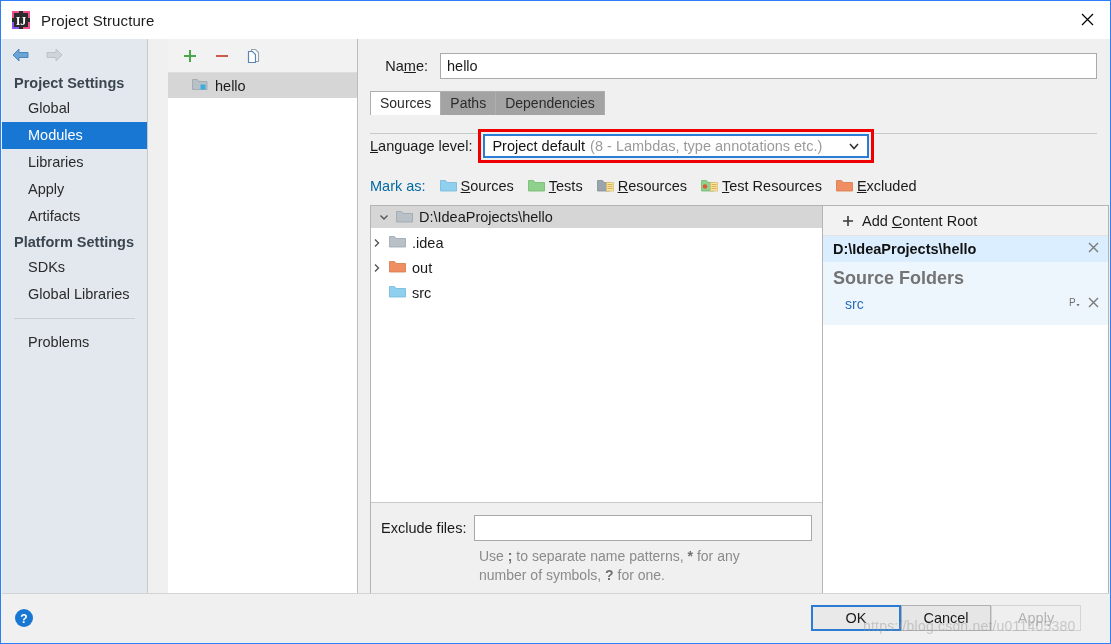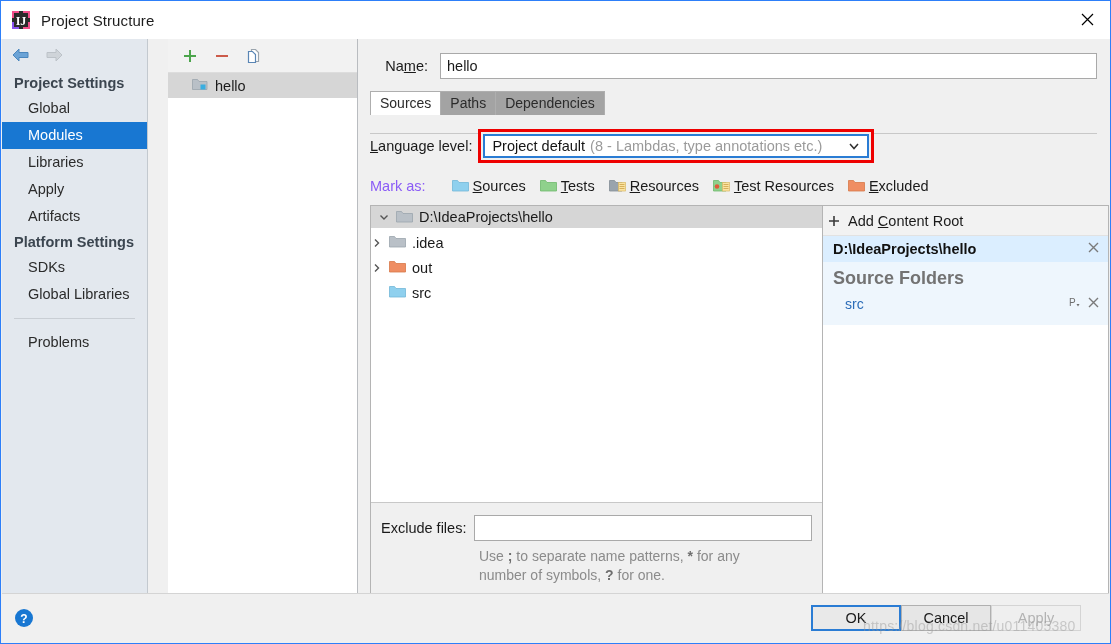--- a/index.html
+++ b/index.html
@@ -241,22 +241,22 @@
   
   .markas-row {
     display: flex;
     align-items: center;
     margin: 14px 0 0 12px;
     height: 22px;
     gap: 0;
   }
   .markas-label {
     font-size: 14.5px;
-    color: #8b5cf6;
-    margin-right: 26px;
+    color: #0369a1;
+    margin-right: 14px;
   }
   .markas-item {
     display: flex;
     align-items: center;
     gap: 4px;
     margin-right: 14px;
     font-size: 14.5px;
     color: #1a1a1a;
     cursor: default;
   }
@@ -339,21 +339,21 @@
     flex: 1;
     background: #ffffff;
     border: 1px solid #b4b4b4;
     box-sizing: border-box;
   }
   .addroot-row {
     display: flex;
     align-items: center;
     height: 29px;
     background: #f2f2f2;
-    padding-left: 4px;
+    padding-left: 18px;
     gap: 7px;
     font-size: 14.5px;
     color: #1a1a1a;
     border-bottom: 1px solid #e2e2e2;
     cursor: default;
   }
   .addroot-plus { color: #3a3a3a; font-size: 17px; line-height: 0; }
   .root-row {
     display: flex;
     align-items: center;

